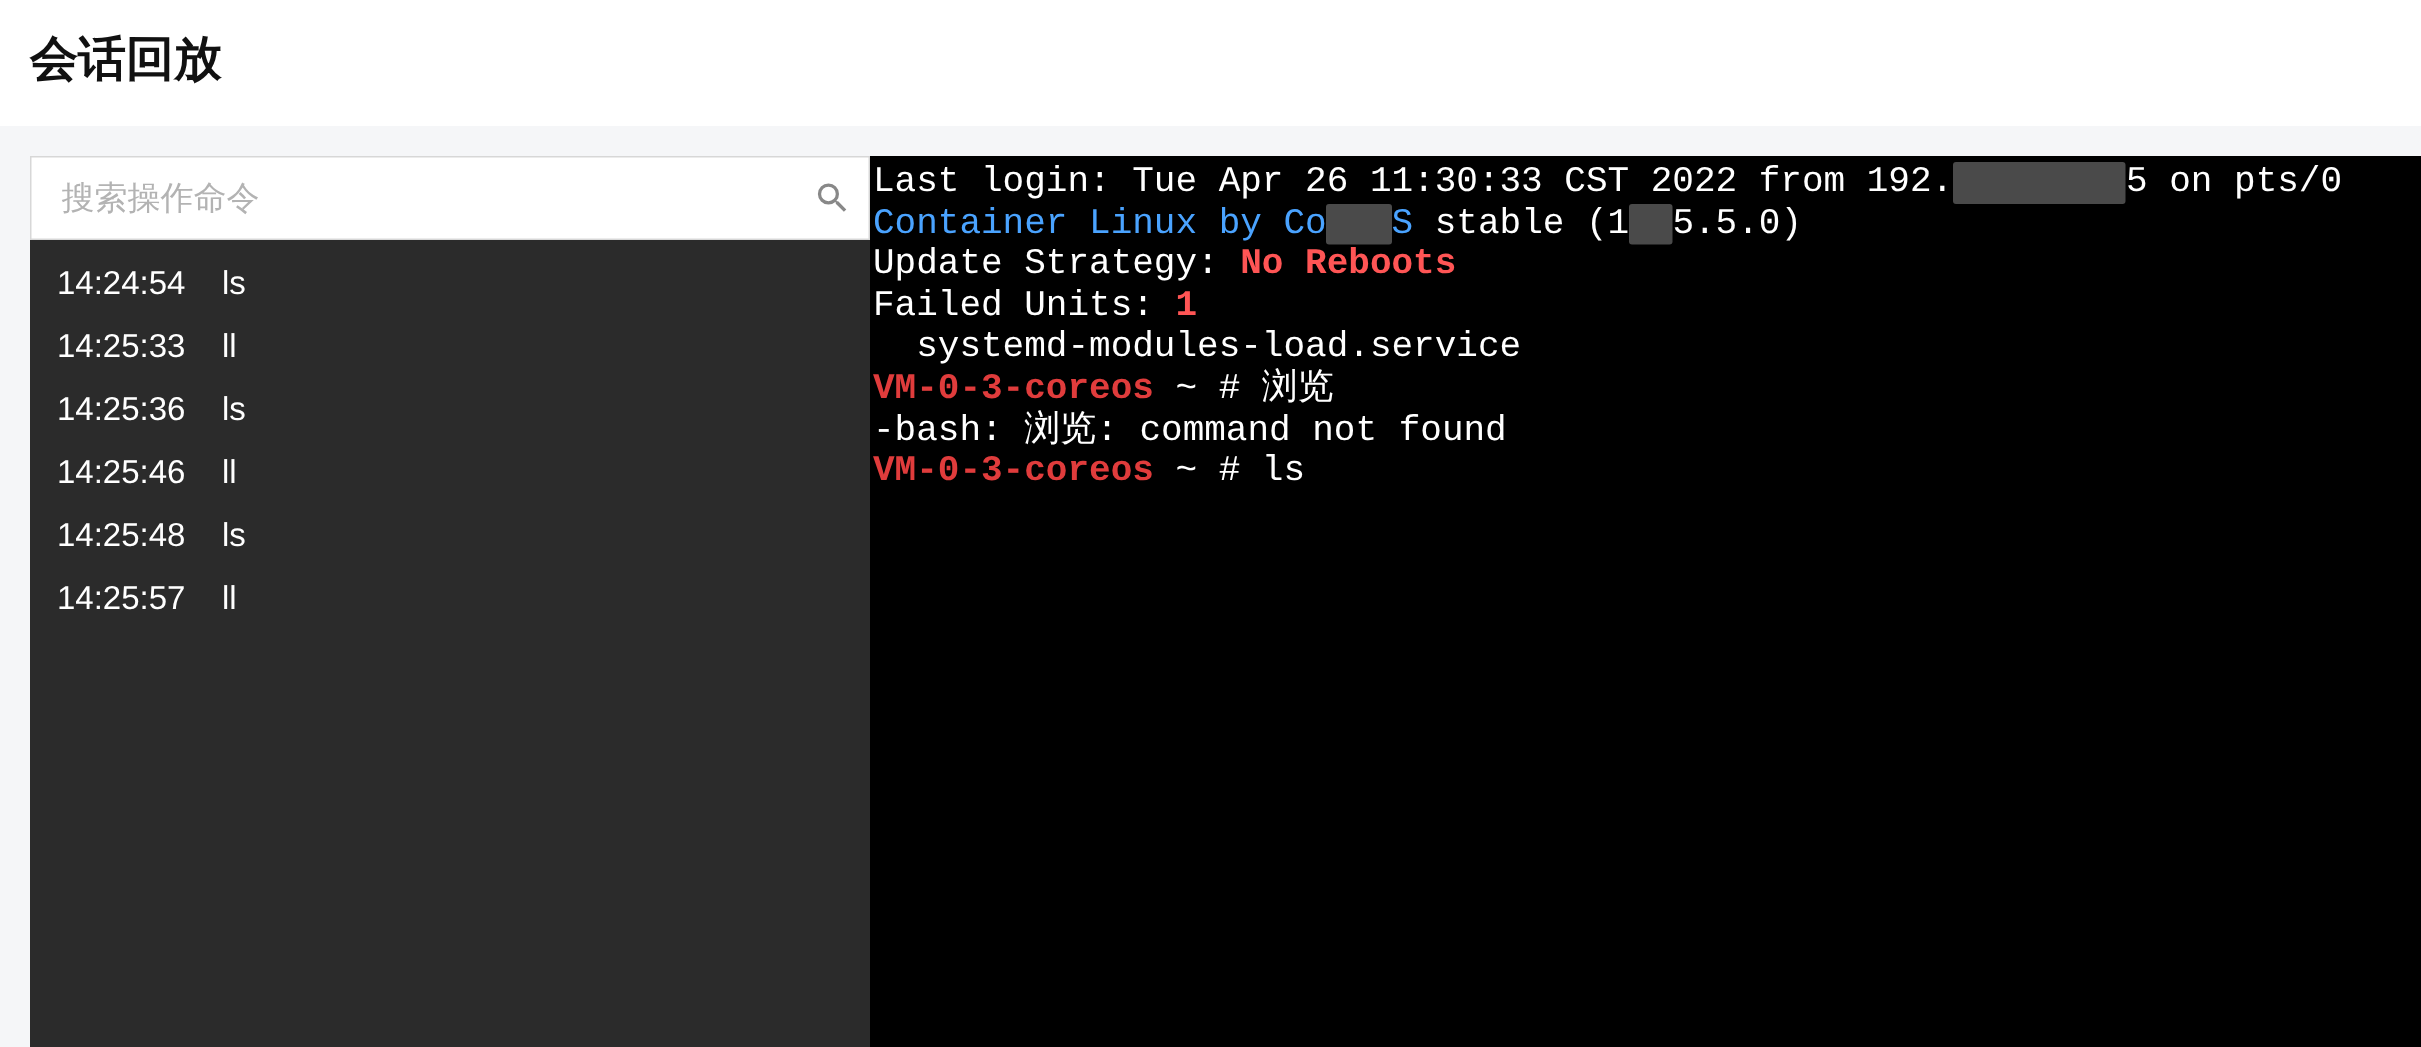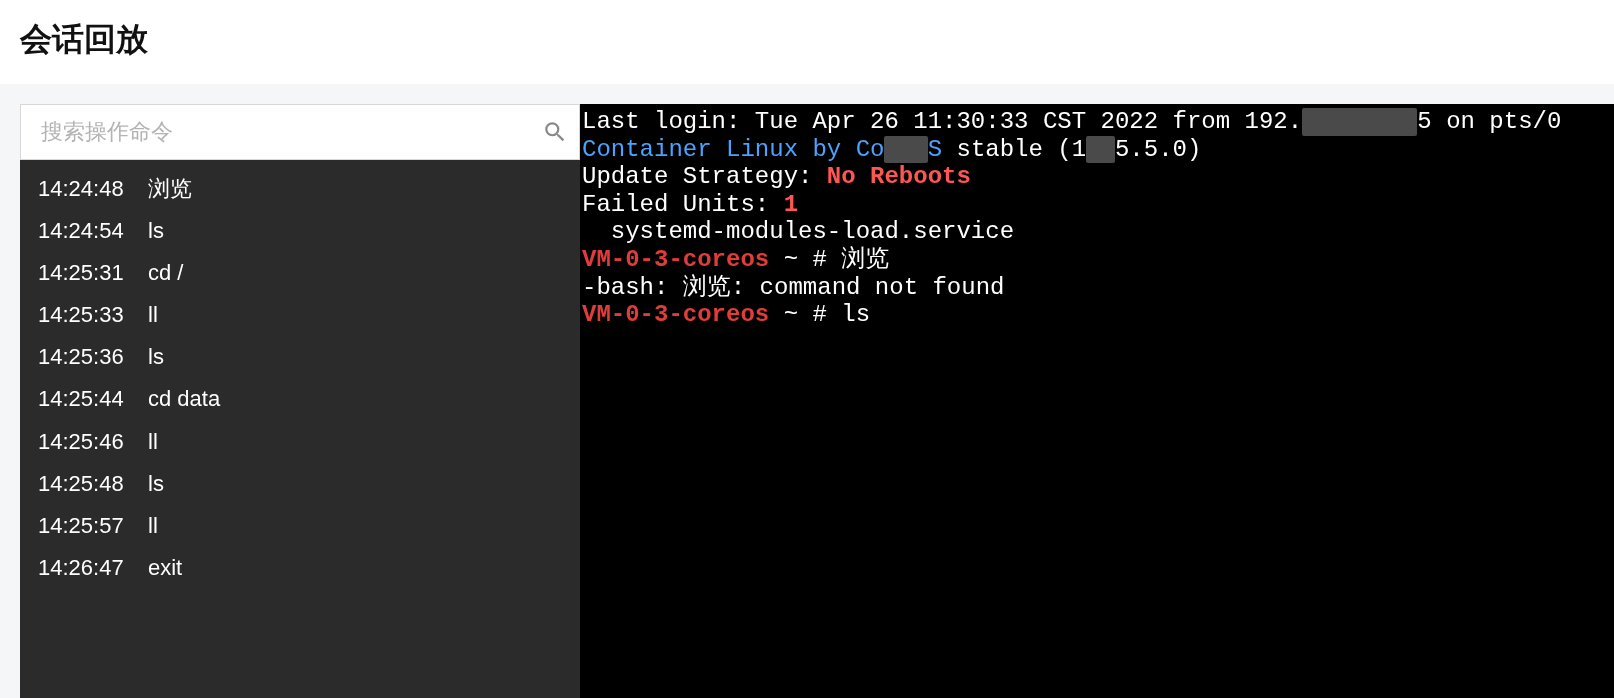--- a/index.html
+++ b/index.html
@@ -111,58 +111,42 @@
     <div class="search-box">
       <input type="text" placeholder="搜索操作命令" style="">
       <span class="search-icon">
         <svg viewBox="0 0 24 24">
             <path d="M15.5 14h-.79l-.28-.27A6.471 6.471 0 0016 9.5 6.5 6.5 0 109.5 16a6.471 6.471 0 004.23-1.57l.27.28v.79l5 4.99L20.49 19l-4.99-5zM9.5 14A4.5 4.5 0 1114 9.5 4.505 4.505 0 019.5 14z"></path>
           </svg>
       </span>
     </div>
     <div class="cmd-list" id="cmd-list">
         <div class="cmd-item">
-          <span class="cmd-time">14:24:48</span>
-          <span class="cmd-text">浏览</span>
-        </div>
-        <div class="cmd-item">
           <span class="cmd-time">14:24:54</span>
           <span class="cmd-text">ls</span>
-        </div>
-        <div class="cmd-item">
-          <span class="cmd-time">14:25:31</span>
-          <span class="cmd-text">cd /</span>
         </div>
         <div class="cmd-item">
           <span class="cmd-time">14:25:33</span>
           <span class="cmd-text">ll</span>
         </div>
         <div class="cmd-item">
           <span class="cmd-time">14:25:36</span>
           <span class="cmd-text">ls</span>
-        </div>
-        <div class="cmd-item">
-          <span class="cmd-time">14:25:44</span>
-          <span class="cmd-text">cd data</span>
         </div>
         <div class="cmd-item">
           <span class="cmd-time">14:25:46</span>
           <span class="cmd-text">ll</span>
         </div>
         <div class="cmd-item">
           <span class="cmd-time">14:25:48</span>
           <span class="cmd-text">ls</span>
         </div>
         <div class="cmd-item">
           <span class="cmd-time">14:25:57</span>
           <span class="cmd-text">ll</span>
-        </div>
-        <div class="cmd-item">
-          <span class="cmd-time">14:26:47</span>
-          <span class="cmd-text">exit</span>
         </div>
       </div>
   </div>
 
   <div class="terminal"><span class="t-white">Last login: Tue Apr 26 11:30:33 CST 2022 from 192.</span><span class="t-redacted">XXXXXXXX</span><span class="t-white">5 on pts/0</span>
 <span class="t-blue">Container Linux by Co</span><span class="t-redacted">XXX</span><span class="t-blue">S</span><span class="t-white"> stable (1</span><span class="t-redacted">XX</span><span class="t-white">5.5.0)</span>
 <span class="t-white">Update Strategy: </span><span class="t-red">No Reboots</span>
 <span class="t-white">Failed Units: </span><span class="t-red">1</span>
 <span class="t-white">  systemd-modules-load.service</span>
 <span class="t-redb">VM-0-3-coreos</span><span class="t-white"> ~ #</span><span class="t-white"> 浏览</span>

